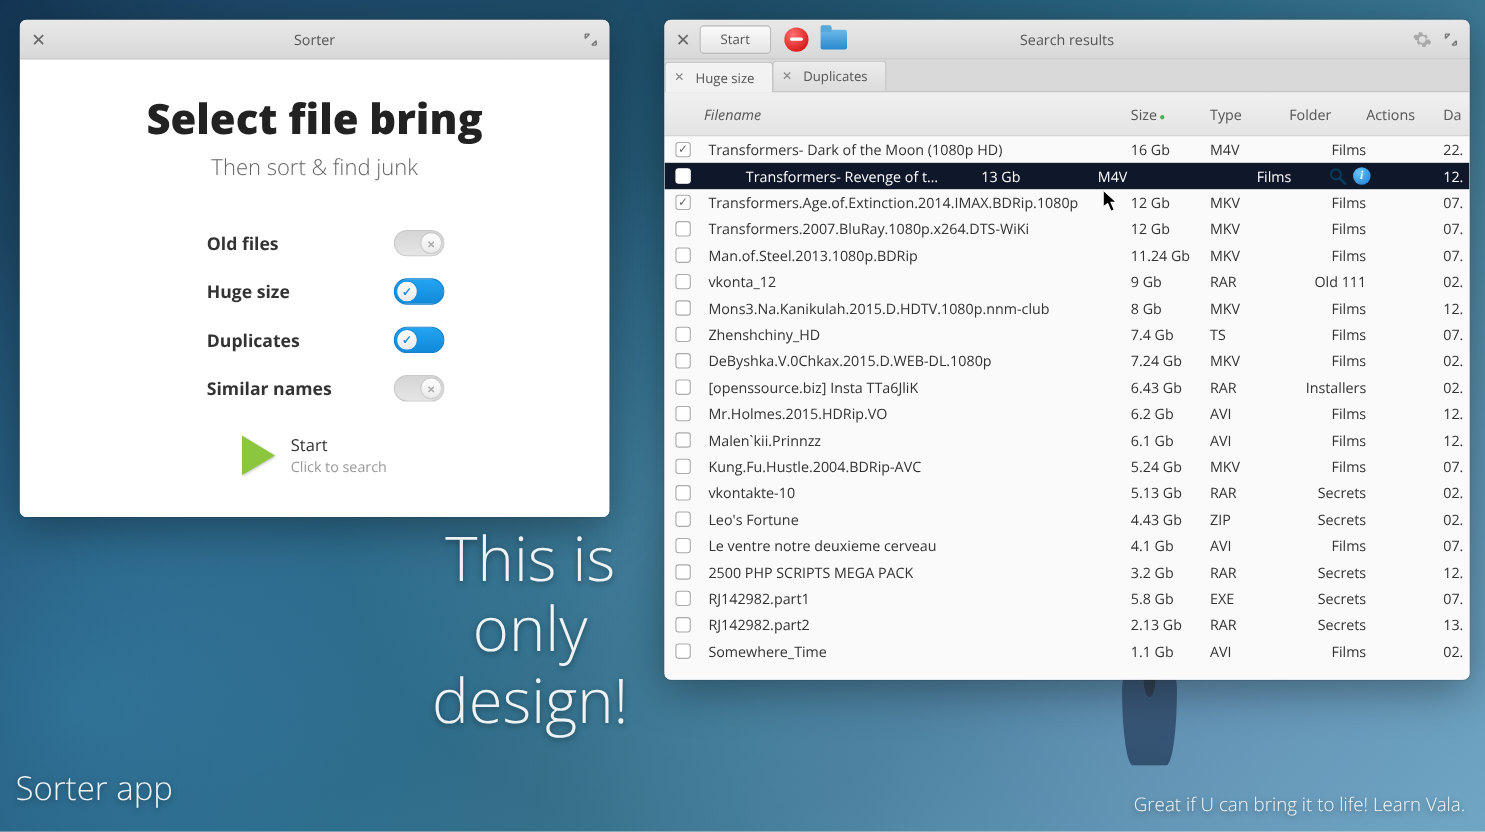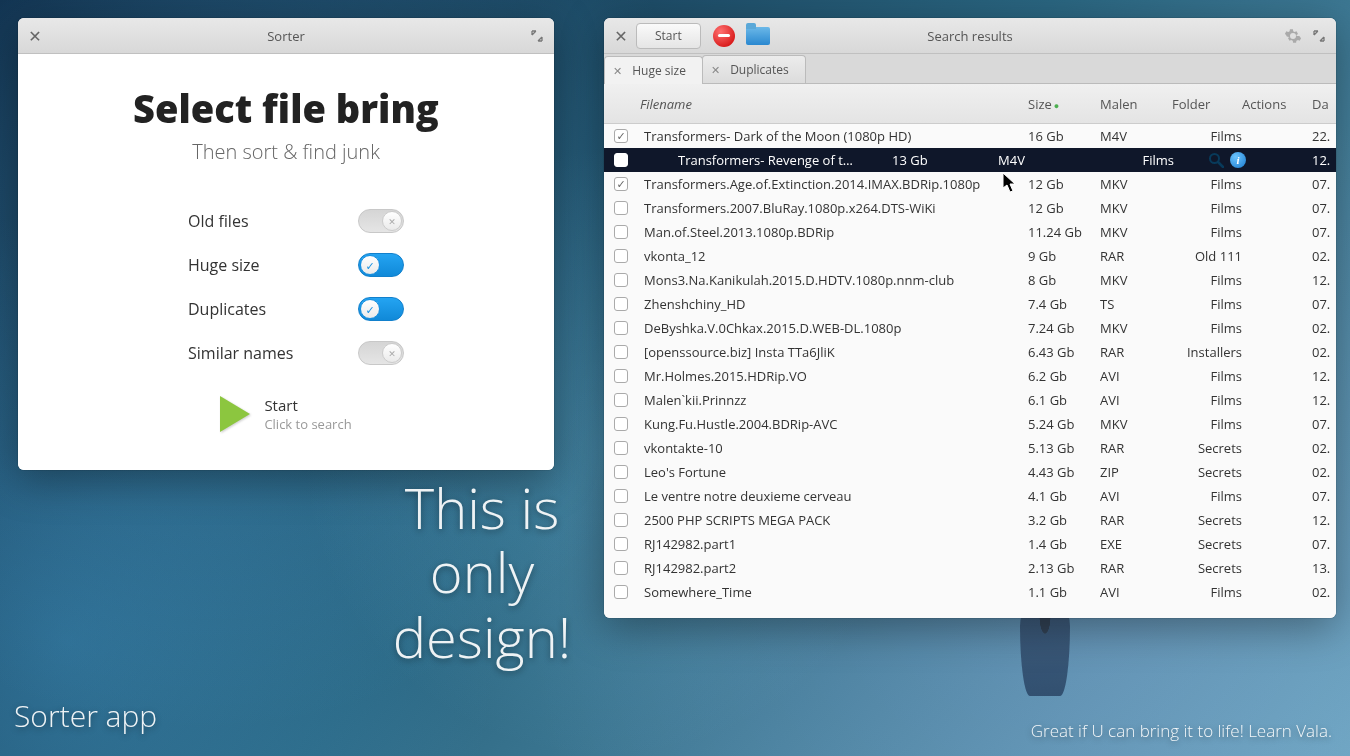--- a/index.html
+++ b/index.html
@@ -72,21 +72,21 @@
   border-radius: 2px; position: relative;
 }
 .icon-folder::before { content:""; position:absolute; top:-4px; left:0; width:10px; height:6px; background:#5aa8d8; border-radius:2px 2px 0 0; }
 .icon-gear { color:#999; }
 
 
 .sorter-body { flex:1; background:#fff; padding: 28px 40px 20px; text-align:center; }
 .sorter-h1 { font-size: 38px; font-weight: 800; color:#222; }
 .sorter-sub { font-size: 20px; color:#666; margin-top: 4px; font-weight: 300; }
 .opts { margin-top: 34px; text-align:left; padding: 0 110px 0 130px; }
-.opt-row { display:flex; align-items:center; justify-content:space-between; height:44px; font-size:16px; color:#333; }
+.opt-row { display:flex; align-items:center; justify-content:space-between; height:44px; font-size:16px; color:#333;font-weight:bold; }
 .toggle {
   width: 46px; height: 24px; border-radius: 12px; position: relative; cursor: pointer;
   background: linear-gradient(#d5d5d5, #e5e5e5); border:1px solid #c8c8c8;
 }
 .toggle .knob {
   position:absolute; width:20px; height:20px; border-radius:50%;
   background: linear-gradient(#fff,#eaeaea); top:1px; left:1px;
   border:1px solid #ccc; display:flex; align-items:center; justify-content:center;
   font-size:10px; color:#999;
 }
@@ -249,21 +249,21 @@
       </div>
       <div class="tab">
         <span class="tab-x">✕</span>
         <span>Duplicates</span>
       </div>
     </div>
   <div class="cols">
     <div class="col-check"></div>
     <div class="col-name">Filename</div>
     <div class="col-size"><span>Size</span><span class="sort-dot">●</span></div>
-    <div class="col-type">Malen</div>
+    <div class="col-type">Type</div>
     <div class="col-folder">Folder</div>
     <div class="col-actions">Actions</div>
     <div class="col-date">Da</div>
   </div>
   <div class="rows" id="rows">
       <div class="row">
         <div class="col-check">
           <div class="chkbox checked"></div>
         </div>
         <div class="c-name">Transformers- Dark of the Moon (1080p HD)</div>
@@ -453,21 +453,21 @@
         <div class="c-type">RAR</div>
         <div class="c-folder">Secrets</div>
         <div class="c-actions"></div>
         <div class="c-date">12.</div>
       </div>
       <div class="row">
         <div class="col-check">
           <div class="chkbox"></div>
         </div>
         <div class="c-name">RJ142982.part1</div>
-        <div class="c-size">1.4 Gb</div>
+        <div class="c-size">5.8 Gb</div>
         <div class="c-type">EXE</div>
         <div class="c-folder">Secrets</div>
         <div class="c-actions"></div>
         <div class="c-date">07.</div>
       </div>
       <div class="row">
         <div class="col-check">
           <div class="chkbox"></div>
         </div>
         <div class="c-name">RJ142982.part2</div>

